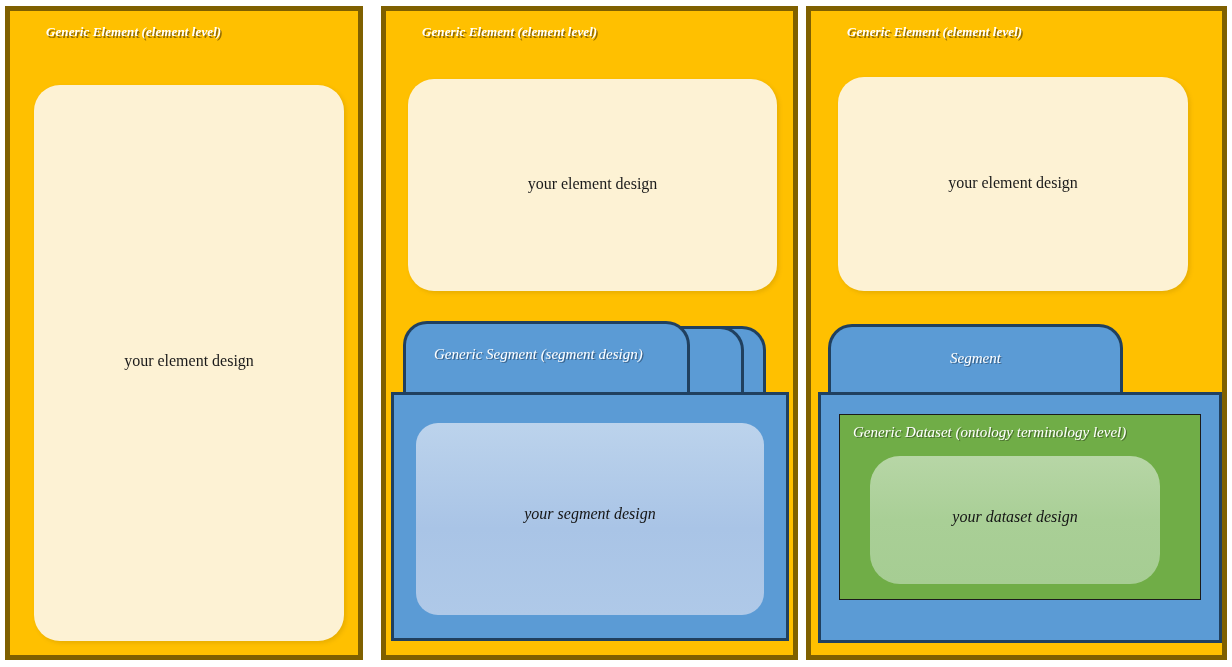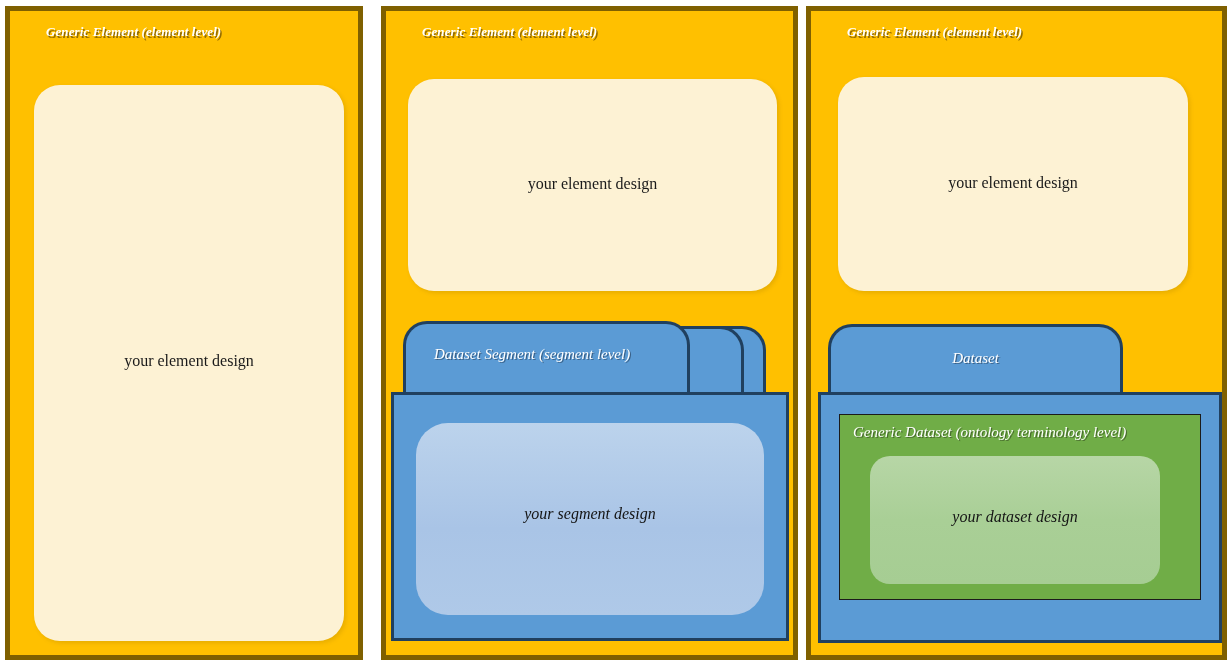--- a/index.html
+++ b/index.html
@@ -30,32 +30,32 @@
   .tab{position:absolute;background:#5B9BD5;border:3.5px solid #20405F;
        box-sizing:border-box;border-bottom:none;
        border-radius:24px 24px 0 0;}
   .tab-label{position:absolute;font-style:italic;color:#ffffff;
        font-size:15px;white-space:nowrap;
        text-shadow:1.3px 1.3px 0 rgba(25,40,60,.5);}
 
   
   .bluebox{position:absolute;background:#5B9BD5;border:3.5px solid #20405F;
        box-sizing:border-box;}
-  .bluebox-inner{position:absolute;border-radius:32px;
+  .bluebox-inner{position:absolute;border-radius:22px;
        background:linear-gradient(180deg,#BCD3EC 0%,#A9C4E6 55%,#AFC9E8 100%);}
   .bluebox-inner-label{position:absolute;left:0;right:0;text-align:center;
        font-style:italic;font-size:16px;color:#141414;}
 
   
   .greenbox{position:absolute;background:#70AD47;border:1.6px solid #1b1b1b;
        box-sizing:border-box;}
   .greenbox-title{position:absolute;left:13px;top:9px;color:#ffffff;
        font-style:italic;font-size:15px;white-space:nowrap;
        text-shadow:1.3px 1.3px 0 rgba(40,55,25,.55);}
-  .greenbox-inner{position:absolute;border-radius:20px;
+  .greenbox-inner{position:absolute;border-radius:30px;
        background:linear-gradient(180deg,#B7D6A6 0%,#A9CF96 50%,#A6CD93 100%);}
   .greenbox-inner-label{position:absolute;left:0;right:0;text-align:center;
        font-style:italic;font-size:16px;color:#141414;}
 </style>
 </head>
 <body>
 
 <div id="stage">
 
   <div class="panel" id="panel-1">
@@ -69,39 +69,39 @@
   <div class="panel" id="panel-2">
     <div class="panel-title">Generic Element (element level)</div>
 
     <div class="cream" style="left:22px;top:68px;width:369px;height:212px;">
       <div class="cream-label" style="top:96px;">your element design</div>
     </div>
 
     <div class="tab" style="left:56px;top:315px;width:324px;height:68px;"></div>
     <div class="tab" style="left:38px;top:315px;width:320px;height:68px;"></div>
     <div class="tab" style="left:17px;top:310px;width:287px;height:73px;">
-      <div class="tab-label" style="left:28px;top:22px;">Dataset Segment (segment level)</div>
+      <div class="tab-label" style="left:28px;top:22px;">Generic Segment (segment design)</div>
     </div>
 
     <div class="bluebox" style="left:5px;top:381px;width:398px;height:249px;">
       <div class="bluebox-inner" style="left:22px;top:28px;width:348px;height:192px;">
         <div class="bluebox-inner-label" style="top:82px;">your segment design</div>
       </div>
     </div>
   </div>
 
   <div class="panel" id="panel-3">
     <div class="panel-title">Generic Element (element level)</div>
 
     <div class="cream" style="left:27px;top:66px;width:350px;height:214px;">
       <div class="cream-label" style="top:97px;">your element design</div>
     </div>
 
     <div class="tab" style="left:17px;top:313px;width:295px;height:70px;">
-      <div class="tab-label" style="left:0;right:0;text-align:center;top:23px;">Dataset</div>
+      <div class="tab-label" style="left:0;right:0;text-align:center;top:23px;">Segment</div>
     </div>
 
     <div class="bluebox" style="left:7px;top:381px;width:404px;height:251px;">
 
       <div class="greenbox" style="left:18px;top:19px;width:362px;height:186px;padding-left:7px;">
         <div class="greenbox-title">Generic Dataset (ontology terminology level)</div>
         <div class="greenbox-inner" style="left:30px;top:41px;width:290px;height:128px;">
           <div class="greenbox-inner-label" style="top:52px;">your dataset design</div>
         </div>
       </div>

